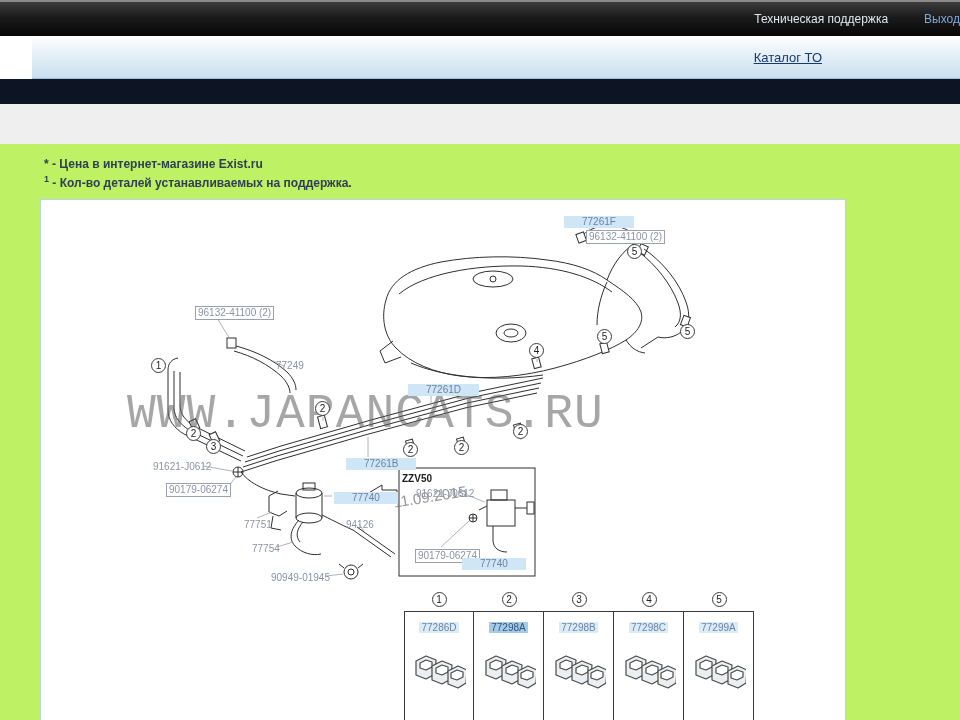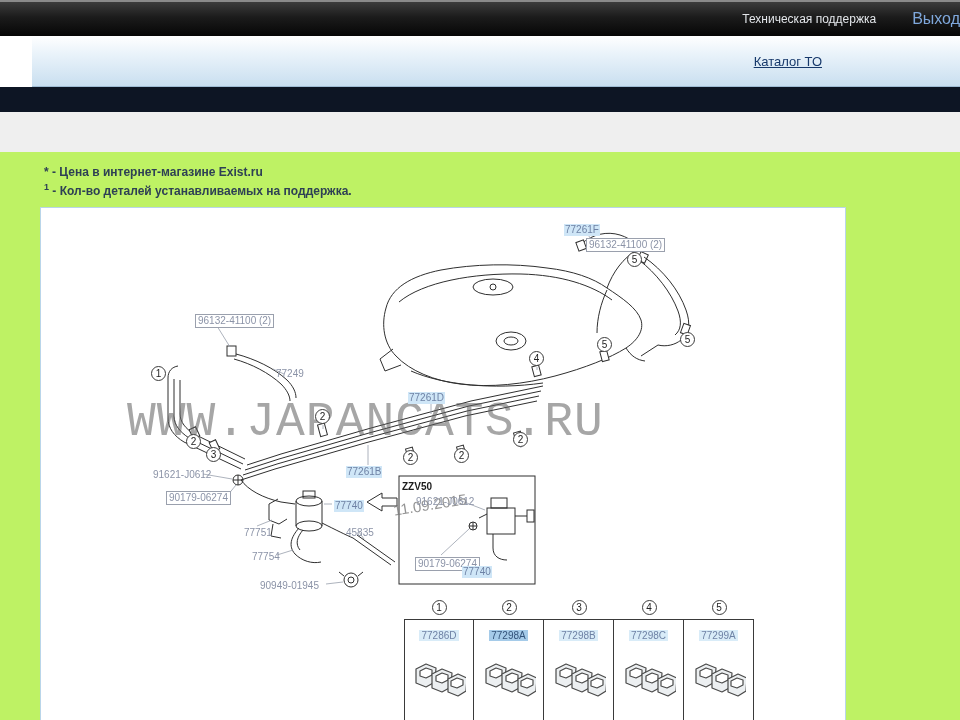--- a/index.html
+++ b/index.html
@@ -4,24 +4,24 @@
 <style>
   * { margin:0; padding:0; box-sizing:border-box; }
   html,body { width:960px; height:720px; overflow:hidden; background:#fff;
     font-family:"Liberation Sans", sans-serif; }
 
   
   .topbar { height:36px; border-top:2px solid #8a8a8a;
     background:linear-gradient(180deg,#3c3c3c 0%,#1b1b1b 45%,#060606 100%);
     display:flex; align-items:center; justify-content:flex-end; gap:36px; }
   .support { color:#e3e6ea; font-size:12px; }
-  .logout  { color:#7fa8dc; font-size:16px; cursor:pointer; text-decoration:none; }
-
-  
-  .subbar { height:51px;
+  .logout  { color:#7fa8dc; font-size:12px; cursor:pointer; text-decoration:none; }
+
+  
+  .subbar { height:43px;
     background:linear-gradient(180deg,#ffffff 0%,#eaf3fa 35%,#c9dff0 100%);
     border-bottom:1px solid #9fbcd4;
     display:flex; align-items:center; justify-content:flex-end; padding-right:138px;margin-left:32px; }
   .catalog { color:#17396b; font-size:13px; text-decoration:underline; cursor:pointer; }
 
   .darkbar { height:25px; background:#0d1524; }
   .grayband { height:40px; background:#efefef; }
 
   .content { background:#bef264; padding:13px 0 0 44px; }
   .note-line { font-size:12px; font-weight:bold; color:#2e4054; line-height:15px; }
@@ -38,21 +38,21 @@
 
   .watermark { position:absolute; left:86px; top:187px; z-index:2;
     font-family:Liberation Mono, monospace; font-size:48px; letter-spacing:1px;
     color:#5e5e5e; opacity:.55; white-space:nowrap; }
   .wdate { position:absolute; left:352px; top:288px; z-index:2; font-size:15px;
     color:#7a7a7a; opacity:.8; transform:rotate(-9deg); }
 
   .dlabel { position:absolute; z-index:3; font-size:10px; line-height:12px;
     color:#8b93a7; white-space:nowrap; }
   .dlabel-box { border:1px solid #9aa0ad; background:#fff; padding:0 2px; }
-  .dlabel-highlight { background:#cfe6f7; color:#6e82a5; padding:0 1px; cursor:pointer; }
+  .dlabel-highlight { background:#cfe6f7; color:#6e82a5; padding:0 18px; cursor:pointer; }
   .dlabel-inset-title { color:#1c1c1c; font-weight:bold; }
 
   .callout { position:absolute; z-index:3; width:15px; height:15px;
     border:1px solid #3c3c3c; border-radius:50%; background:#fff; color:#222;
     font-size:10px; line-height:13px; text-align:center; }
 
   
   .legend { position:absolute; left:363px; top:392px; display:flex; z-index:3; }
   .legend-cell { width:70px; display:flex; flex-direction:column; align-items:center; }
   .legend-circ { position:static; display:block; margin-bottom:4px; }
@@ -185,23 +185,23 @@
         <span class="dlabel dlabel-highlight" style="left: 523px; top: 16px;">77261F</span>
         <span class="dlabel dlabel-box" style="left: 545px; top: 30px;">96132-41100 (2)</span>
         <span class="dlabel dlabel-box" style="left: 154px; top: 106px;">96132-41100 (2)</span>
         <span class="dlabel dlabel-plain" style="left: 235px; top: 160px;">77249</span>
         <span class="dlabel dlabel-highlight" style="left: 367px; top: 184px;">77261D</span>
         <span class="dlabel dlabel-highlight" style="left: 305px; top: 258px;">77261B</span>
         <span class="dlabel dlabel-plain" style="left: 112px; top: 261px;">91621-J0612</span>
         <span class="dlabel dlabel-box" style="left: 125px; top: 283px;">90179-06274</span>
         <span class="dlabel dlabel-highlight" style="left: 293px; top: 292px;">77740</span>
         <span class="dlabel dlabel-plain" style="left: 203px; top: 319px;">77751</span>
-        <span class="dlabel dlabel-plain" style="left: 305px; top: 319px;">45835</span>
+        <span class="dlabel dlabel-plain" style="left: 305px; top: 319px;">94126</span>
         <span class="dlabel dlabel-plain" style="left: 211px; top: 343px;">77754</span>
-        <span class="dlabel dlabel-plain" style="left: 219px; top: 372px;">90949-01945</span>
+        <span class="dlabel dlabel-plain" style="left: 230px; top: 372px;">90949-01945</span>
         <span class="dlabel dlabel-inset-title" style="left: 361px; top: 273px;">ZZV50</span>
         <span class="dlabel dlabel-plain" style="left: 375px; top: 288px;">91621-J0612</span>
         <span class="dlabel dlabel-box" style="left: 374px; top: 349px;">90179-06274</span>
         <span class="dlabel dlabel-highlight" style="left: 421px; top: 358px;">77740</span>
         <span class="callout" style="left: 110px; top: 158px;">1</span>
         <span class="callout" style="left: 145px; top: 226px;">2</span>
         <span class="callout" style="left: 165px; top: 239px;">3</span>
         <span class="callout" style="left: 274px; top: 201px;">2</span>
         <span class="callout" style="left: 362px; top: 242px;">2</span>
         <span class="callout" style="left: 413px; top: 240px;">2</span>

